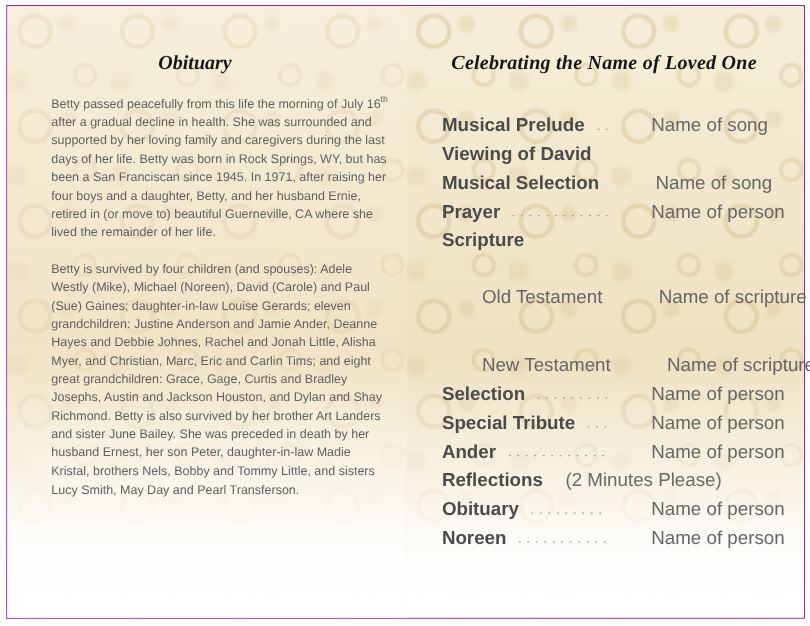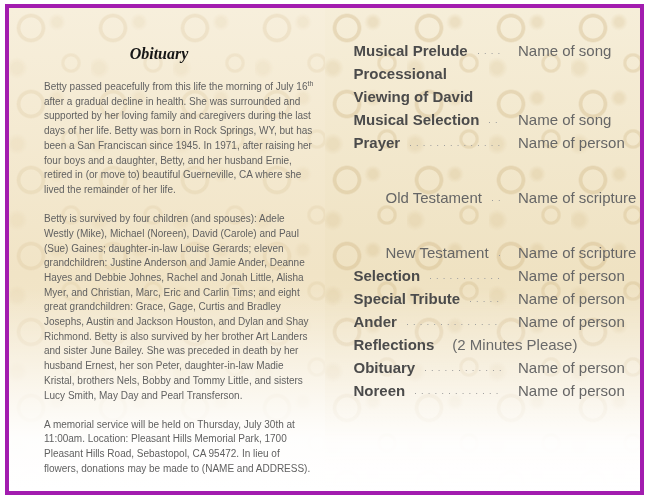--- a/index.html
+++ b/index.html
@@ -9,21 +9,21 @@
     height: 501px;
     background: #ffffff;
     font-family: "Liberation Sans", sans-serif;
     overflow: hidden;
   }
   .card {
     box-sizing: border-box;
     width: 639px;
     height: 491px;
     margin: 4px 0 0 5px;
-    border: 4px solid #a21caf;
+    border: 1px solid #a21caf;
     background: #ffffff;
     display: flex;
   }
   .page {
     box-sizing: border-box;
     width: 50%;
     height: 100%;
     position: relative;
     background-color: #f5ebd4;
     background-image:
@@ -89,65 +89,66 @@
     margin: 0 16px 3px 10px;
     background-image: repeating-linear-gradient(to right, #9d9d9d 0 1.4px, rgba(0,0,0,0) 1.4px 6.8px);
     background-position: left bottom;
     background-repeat: repeat-x;
     background-size: 6.8px 1.4px;
   }
   .svc-value {
     flex: 0 0 92px;
     width: 92px;
     color: #666666;
+    padding-left: 19px;
   }
 </style>
 </head>
 <body>
 
 <div class="card">
 
   <section class="page page-left">
     <h1 class="page-title">Obituary</h1>
     <div class="obit-body">
       <p><span>Betty passed peacefully from this life the morning of July 16</span><sup>th</sup><span> after a gradual decline in health.  She was surrounded and supported by her loving family and caregivers during the last days of her life.  Betty was born in Rock Springs, WY, but has been a San Franciscan since 1945.  In 1971, after raising her four boys and a daughter, Betty, and her husband Ernie, retired in (or move to) beautiful Guerneville, CA where she lived the remainder of her life.</span></p>
       <p>Betty is survived by four children (and spouses): Adele Westly (Mike), Michael (Noreen), David (Carole) and Paul (Sue) Gaines;  daughter-in-law Louise Gerards;  eleven grandchildren: Justine Anderson and Jamie Ander, Deanne Hayes and Debbie Johnes, Rachel and Jonah Little, Alisha Myer, and Christian, Marc, Eric and Carlin Tims;  and eight great grandchildren: Grace, Gage, Curtis and Bradley Josephs, Austin and Jackson Houston, and Dylan and Shay Richmond.  Betty is also survived by her brother Art Landers and sister June Bailey.  She was preceded in death by her husband Ernest, her son Peter, daughter-in-law Madie Kristal, brothers Nels, Bobby and Tommy Little, and sisters Lucy Smith, May Day and Pearl Transferson.</p>
-      <p>A memorial service will be held on Thursday, July 30th at 11:00am.  Location:  Pleasant Hills Memorial Park, 1700 Pleasant Hills Road, Sebastopol, CA 95472.  In lieu of flowers, donations may be made to (NAME and ADDRESS).</p>
     </div>
   </section>
 
   <section class="page page-right">
+    <h1 class="page-title">Celebrating the Name of Loved One</h1>
 
     <div class="svc-row">
       <span class="svc-label">Musical Prelude</span>
       <span class="leader"></span>
       <span class="svc-value">Name of song</span>
     </div>
 
-    <div class="svc-row">
-      <span class="svc-label">Processional</span>
-    </div>
 
     <div class="svc-row">
       <span class="svc-label">Viewing of David</span>
     </div>
 
 
     <div class="svc-row">
       <span class="svc-label">Musical Selection</span>
       <span class="leader"></span>
       <span class="svc-value">Name of song</span>
     </div>
 
     <div class="svc-row">
       <span class="svc-label">Prayer</span>
       <span class="leader"></span>
       <span class="svc-value">Name of person</span>
     </div>
 
+    <div class="svc-row tight">
+      <span class="svc-label">Scripture</span>
+    </div>
 
     <div class="svc-row sub">
       <span class="svc-label">Old Testament</span>
       <span class="leader"></span>
       <span class="svc-value">Name of scripture</span>
     </div>
 
     <div class="svc-row sub">
       <span class="svc-label">New Testament</span>
       <span class="leader"></span>

